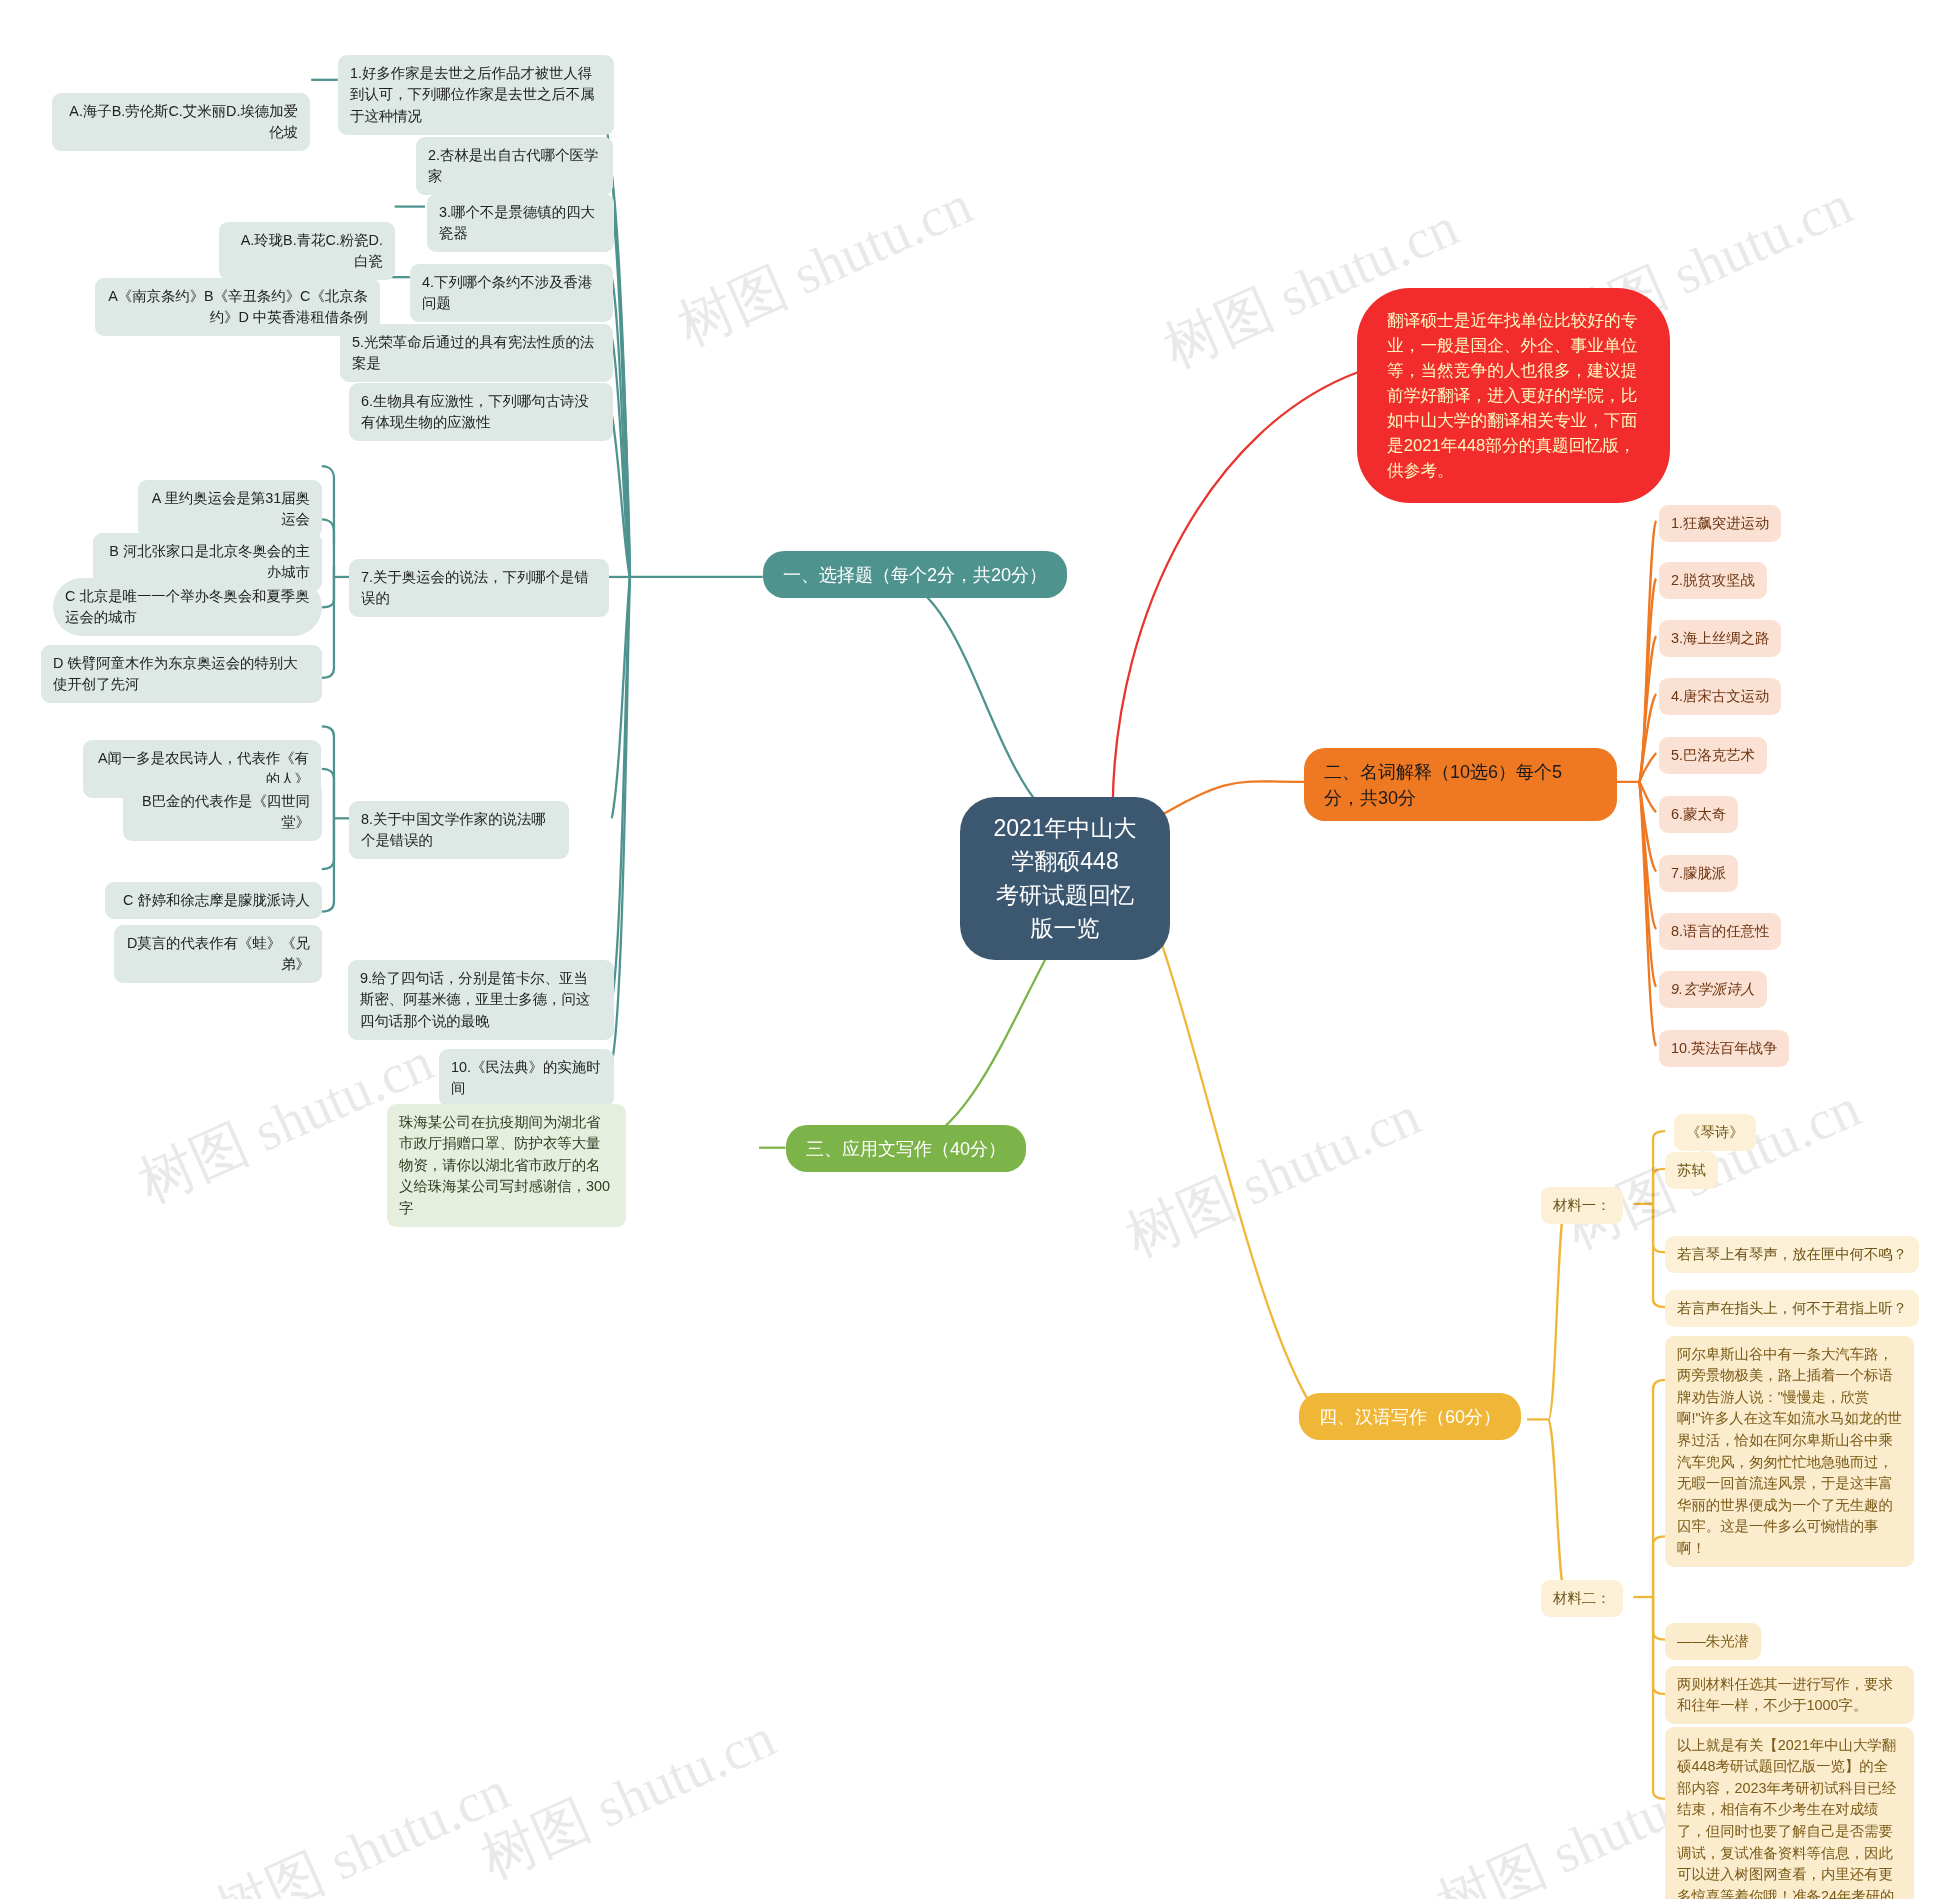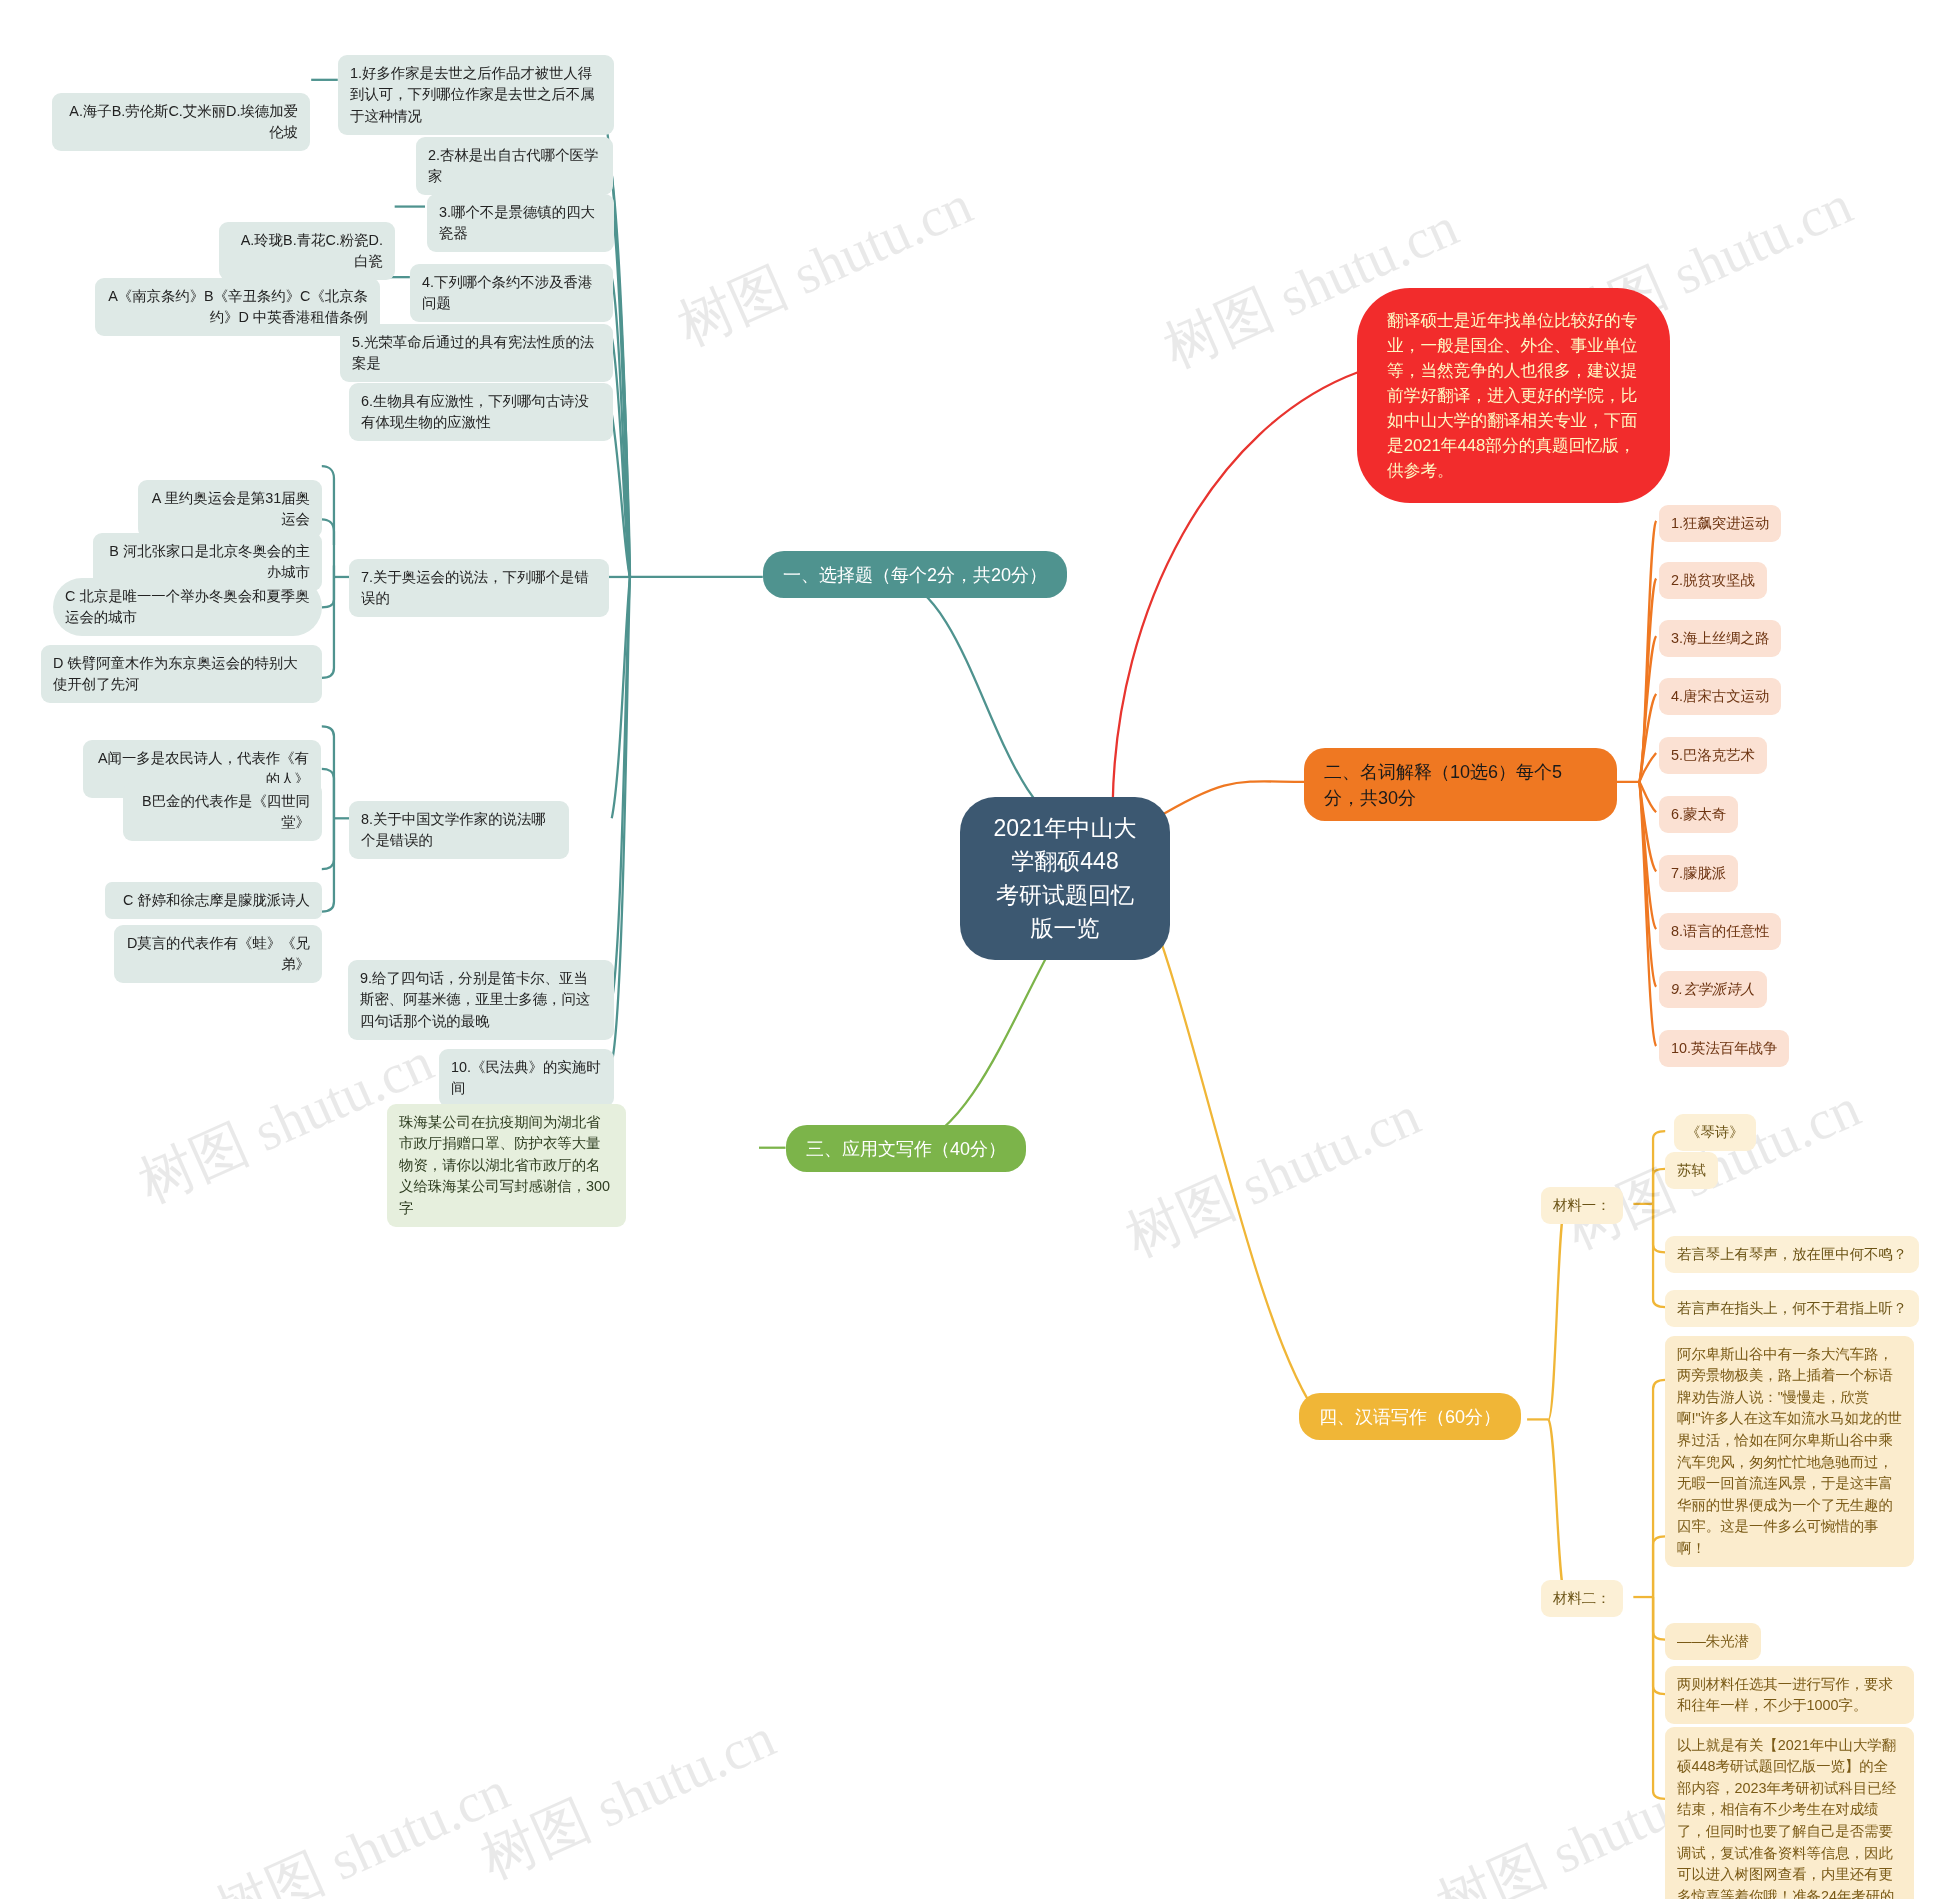--- a/index.html
+++ b/index.html
@@ -203,21 +203,21 @@
 
   <div class="node leaf teal tl" style="left:349px; top:559px; width:260px;">7.关于奥运会的说法，下列哪个是错误的</div>
   <div class="node leaf teal tr" style="left:138px; top:452px; width:184px;">A 里约奥运会是第31届奥运会</div>
   <div class="node leaf teal tr" style="left:93px; top:505px; width:229px;">B 河北张家口是北京冬奥会的主办城市</div>
   <div class="node leaf teal tl" style="left:53px; top:578px; width:269px;border-radius:29px;">C 北京是唯一一个举办冬奥会和夏季奥运会的城市</div>
   <div class="node leaf teal tl" style="left:41px; top:645px; width:281px;">D 铁臂阿童木作为东京奥运会的特别大使开创了先河</div>
 
   <div class="node leaf teal tl" style="left:349px; top:801px; width:220px;">8.关于中国文学作家的说法哪个是错误的</div>
   <div class="node leaf teal tr" style="left:83px; top:712px; width:238px;">A闻一多是农民诗人，代表作《有的人》</div>
   <div class="node leaf teal tr" style="left:123px; top:755px; width:199px;">B巴金的代表作是《四世同堂》</div>
-  <div class="node leaf teal tr" style="left:105px; top:854px; width:217px;border-radius:7px;">C 舒婷和徐志摩是朦胧派诗人</div>
+  <div class="node leaf teal tr" style="left:105px; top:854px; width:217px;">C 舒婷和徐志摩是朦胧派诗人</div>
   <div class="node leaf teal tr" style="left:114px; top:897px; width:208px;">D莫言的代表作有《蛙》《兄弟》</div>
 
   <div class="node leaf teal tl" style="left:348px; top:960px; width:266px;">9.给了四句话，分别是笛卡尔、亚当斯密、阿基米德，亚里士多德，问这四句话那个说的最晚</div>
 
   <div class="node leaf teal tl" style="left:439px; top:1049px; width:175px;">10.《民法典》的实施时间</div>
 
   <div class="node pill orange" style="left:1304px; top:748px; width:313px;">二、名词解释（10选6）每个5分，共30分</div>
 
   <div class="node leaf peach tl" style="left:1659px; top:505px;">1.狂飙突进运动</div>
   <div class="node leaf peach tl" style="left:1659px; top:562px;">2.脱贫攻坚战</div>

